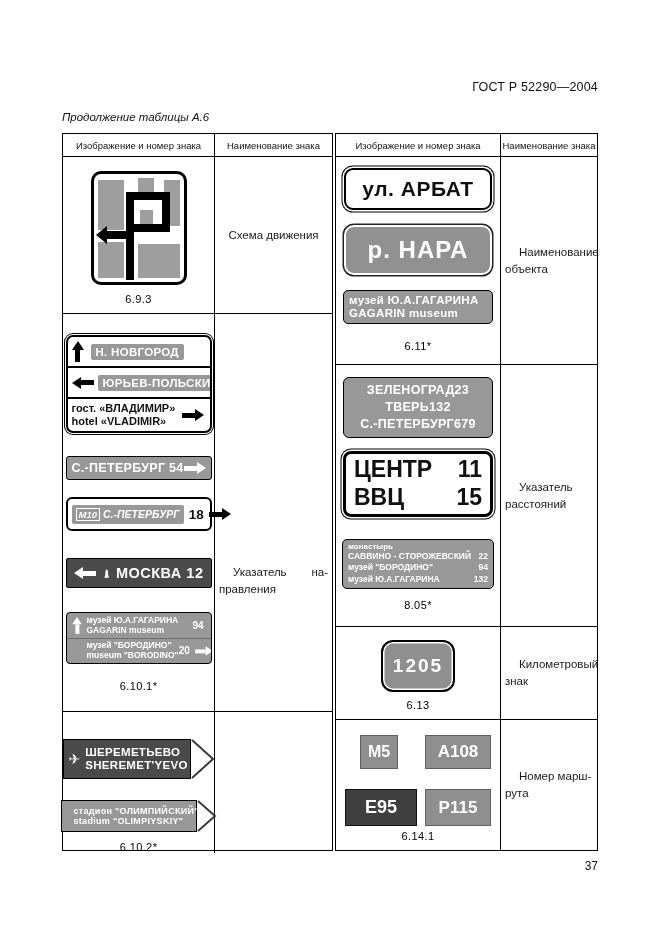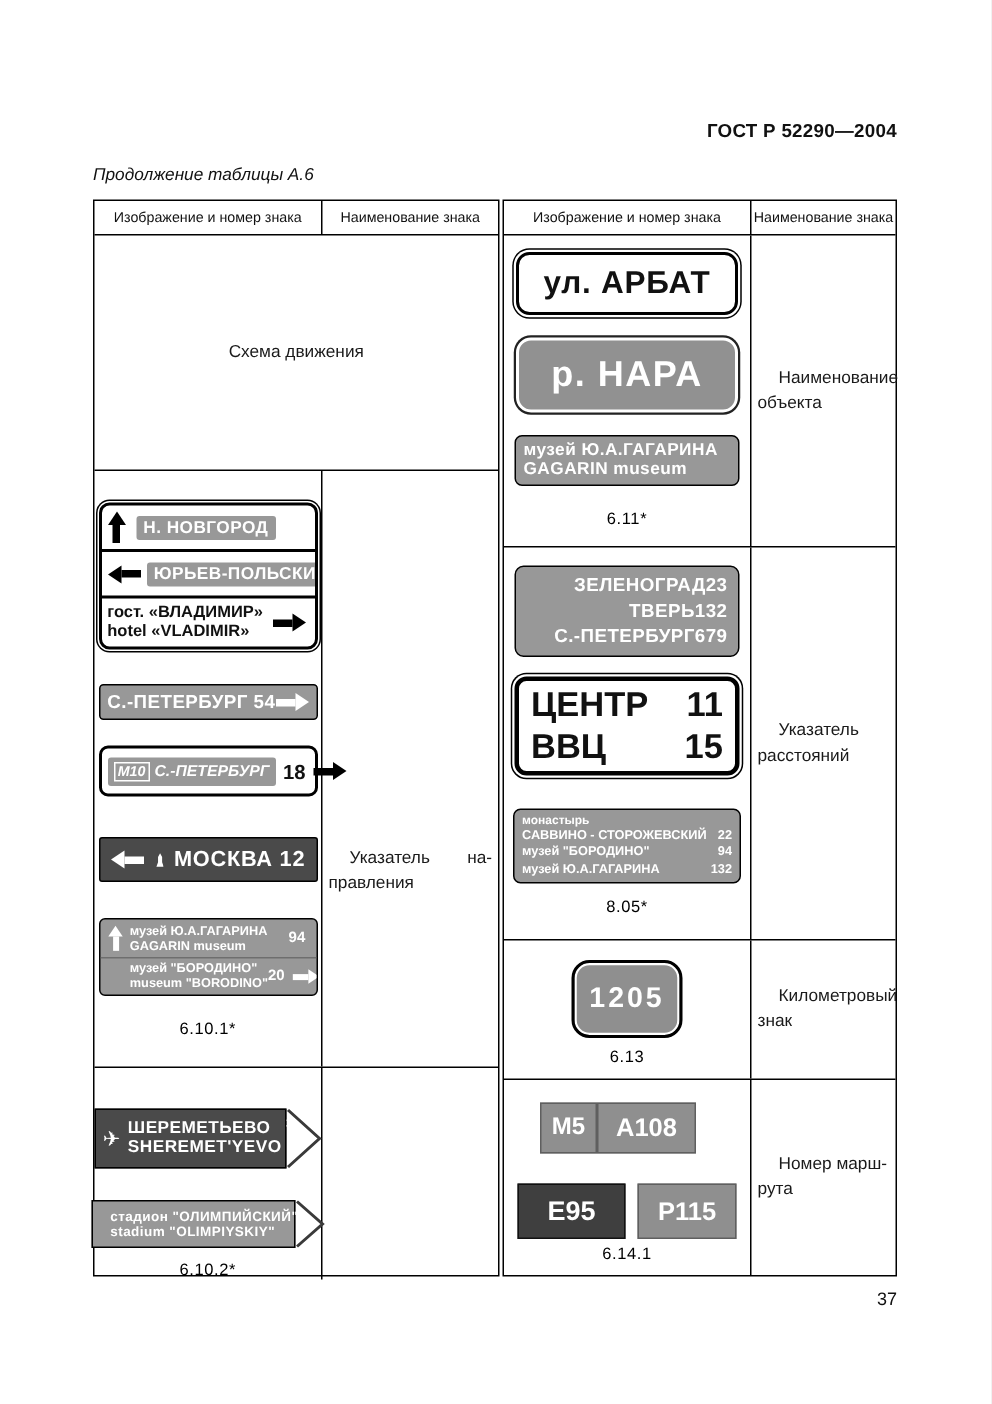--- a/index.html
+++ b/index.html
@@ -1,18 +1,18 @@
 <!DOCTYPE html>
 <html><head>
 <meta charset="utf-8">
 <style>
   html,body{margin:0;padding:0;background:#e8e8e8;}
   .page{position:relative;width:661px;height:936px;background:#fff;margin:0 auto;
         font-family:"Liberation Sans",sans-serif;color:#111;overflow:hidden;}
-  .gost{position:absolute;top:80px;right:63px;font-size:12.5px;font-weight:bold;letter-spacing:.2px;}
+  .gost{position:absolute;top:80px;right:63px;font-size:12.5px;font-weight:normal;letter-spacing:.2px;}
   .tcap{position:absolute;top:111px;left:62px;font-size:11.5px;font-style:italic;}
   .pageno{position:absolute;top:859px;right:63px;font-size:12px;}
 
   .tbl{position:absolute;left:62px;top:133px;width:536px;height:718px;display:flex;}
   .half{border:1.5px solid #000;box-sizing:border-box;display:flex;flex-direction:column;background:#fff;}
   .half-l{width:271px;margin-right:2px;}
   .half-r{width:263px;}
   .hrow{display:flex;height:22px;border-bottom:1px solid #000;flex:0 0 auto;}
   .hcell{font-size:9.5px;display:flex;align-items:center;justify-content:center;white-space:nowrap;box-sizing:border-box;}
   .brow{display:flex;border-bottom:1px solid #000;box-sizing:border-box;flex:0 0 auto;}
@@ -98,37 +98,37 @@
   .sgG .body{background:#989898;height:32px;width:136px;padding-left:12px;}
   .sgG .tt{font-size:9px;}
 
   
   .sgStreet{width:148px;height:42px;margin-top:11px;background:#fff;border:2.5px solid #000;border-radius:9px;box-shadow:0 0 0 1.5px #fff,0 0 0 2.5px #000;display:flex;align-items:center;justify-content:center;font-weight:bold;font-size:21px;letter-spacing:.5px;box-sizing:border-box;}
   .sgRiver{width:148px;height:50px;margin-top:15px;background:#919191;border:2.5px solid #fff;border-radius:10px;box-shadow:0 0 0 1.5px #222;display:flex;align-items:center;justify-content:center;color:#fff;font-weight:bold;font-size:24px;letter-spacing:1px;box-sizing:border-box;}
   .sgMus{width:150px;margin-top:15px;background:#989898;border:1.5px solid #000;border-radius:5px;box-sizing:border-box;padding:3px 5px;color:#fff;font-weight:bold;font-size:11.5px;line-height:1.15;letter-spacing:.3px;}
 
   
   .sgDist{width:150px;margin-top:12px;background:#989898;border:1.5px solid #000;border-radius:6px;box-sizing:border-box;padding:4px 7px;color:#fff;font-weight:bold;}
-  .sgDist .dr{display:flex;justify-content:flex-end;font-size:12.5px;line-height:1.35;letter-spacing:.3px;}
+  .sgDist .dr{display:flex;justify-content:center;font-size:12.5px;line-height:1.35;letter-spacing:.3px;}
   .sgCity{width:150px;height:66px;margin-top:13px;background:#fff;border:3px solid #000;border-radius:8px;box-shadow:0 0 0 1.5px #fff,0 0 0 2.5px #000;box-sizing:border-box;padding:16px 8px;display:flex;flex-direction:column;justify-content:center;}
   .sgCity .dr{display:flex;justify-content:space-between;font-size:23px;font-weight:bold;line-height:1.2;}
   .sgDist3{width:152px;margin-top:22px;background:#989898;border:1.5px solid #000;border-radius:5px;box-sizing:border-box;padding:3px 5px;color:#fff;font-weight:bold;}
   .sgDist3 .hd3{font-size:8px;line-height:1.1;}
   .sgDist3 .dr{display:flex;justify-content:space-between;font-size:8.5px;line-height:1.3;}
 
   
   .sgKm{width:74px;height:52px;margin-top:13px;background:#8f8f8f;border:2px solid #000;border-radius:12px;box-shadow:0 0 0 1.5px #fff inset;display:flex;align-items:center;justify-content:center;color:#fff;font-weight:bold;font-size:19px;letter-spacing:2px;box-sizing:border-box;}
 
   
   .plates{width:100%;box-sizing:border-box;padding:15px 0 0 0;display:flex;flex-direction:column;}
   .prow{display:flex;align-items:center;}
   .plate{background:#8f8f8f;color:#fff;font-weight:bold;display:flex;align-items:center;justify-content:center;border:1px solid #5f5f5f;box-sizing:border-box;}
   .plate.dark{background:#3f3f3f;border-color:#111;}
   .pM5{width:38px;height:34px;font-size:16px;margin-left:24px;}
-  .pA108{width:66px;height:34px;font-size:17px;}
+  .pA108{width:66px;height:34px;font-size:17px;margin-left:27px;}
   .pE95{width:72px;height:37px;font-size:18px;margin-left:9px;margin-top:20px;}
   .pP115{width:66px;height:37px;font-size:17px;margin-left:8px;margin-top:20px;}
 
   .mt-auto{margin-top:auto;}
 </style>
 </head>
 <body>
 
 <div class="page">
   <div class="gost">ГОСТ Р 52290—2004</div>
@@ -136,20 +136,35 @@
 
   <div class="tbl">
 
     <div class="half half-l">
       <div class="hrow">
         <div class="hcell c1">Изображение и номер знака</div>
         <div class="hcell c2">Наименование знака</div>
       </div>
 
       <div class="brow" style="height:157px;">
+        <div class="icell">
+          <div class="sg693">
+            <div class="blk" style="left:4px;top:6px;width:26px;height:50px;"></div>
+            <div class="blk" style="left:44px;top:4px;width:16px;height:15px;"></div>
+            <div class="blk" style="left:70px;top:6px;width:16px;height:46px;"></div>
+            <div class="blk" style="left:46px;top:36px;width:13px;height:18px;"></div>
+            <div class="blk" style="left:4px;top:68px;width:26px;height:36px;"></div>
+            <div class="blk" style="left:44px;top:70px;width:42px;height:34px;"></div>
+            <div class="rt-v"></div>
+            <div class="rt-loop"></div>
+            <div class="rt-as"></div>
+            <div class="rt-ah"></div>
+          </div>
+          <div class="cap" style="margin-top:8px;">6.9.3</div>
+        </div>
         <div class="ncell">
           <div class="para" style="text-align:center;">Схема движения</div>
         </div>
       </div>
 
       <div class="brow" style="height:398px;">
         <div class="icell">
 
           <div class="sgA">
             <div class="rw">

